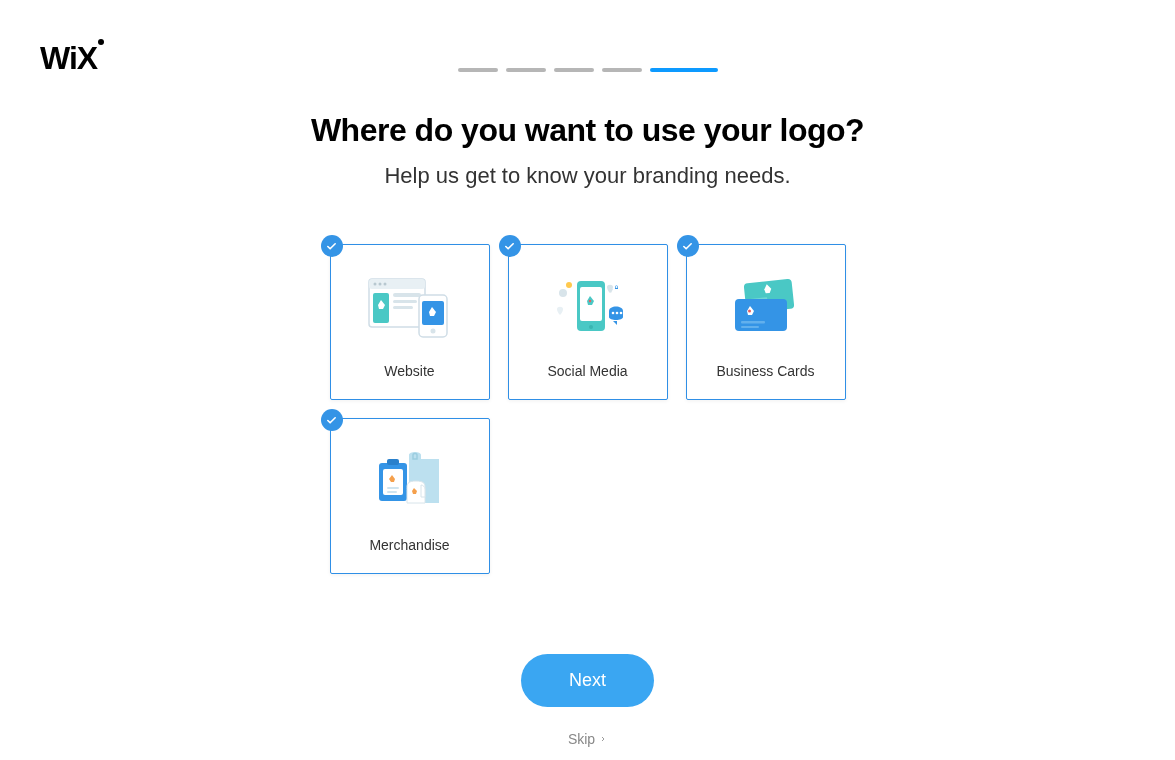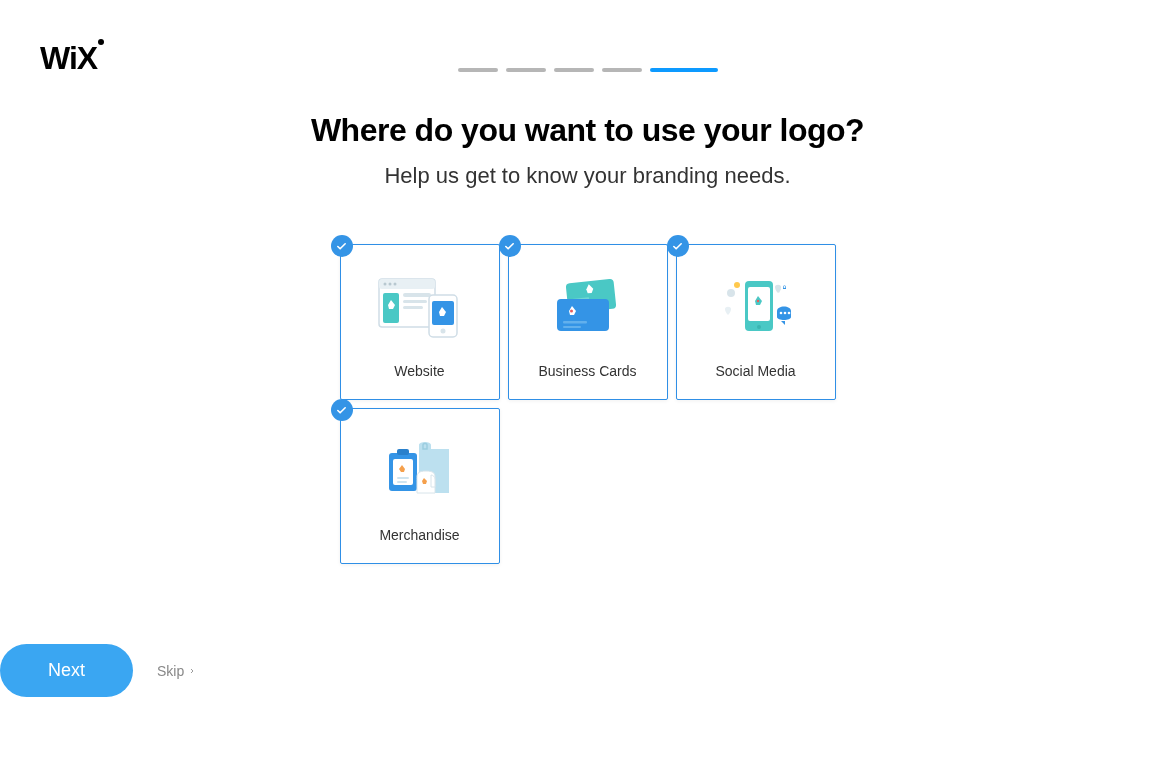--- a/index.html
+++ b/index.html
@@ -62,21 +62,21 @@
     }
     .subtitle {
       font-size: 22px;
       color: #333;
       font-weight: 400;
     }
     .cards-grid {
       display: grid;
       grid-template-columns: repeat(3, 160px);
       grid-template-rows: repeat(2, 156px);
-      gap: 8px;
+      gap: 18px;
       justify-content: center;
       margin-bottom: 80px;
     }
     .card {
       position: relative;
       background: #fff;
       border-radius: 2px;
       display: flex;
       flex-direction: column;
       align-items: center;
@@ -115,20 +115,21 @@
       justify-content: center;
       margin-bottom: 20px;
     }
     .card-label {
       font-size: 14px;
       color: #333;
       font-weight: 400;
     }
     .actions {
       display: flex;
+      flex-direction: column;
       align-items: center;
       gap: 24px;
     }
     .next-btn {
       background: #3aa6f2;
       color: #fff;
       border: none;
       padding: 16px 48px;
       font-size: 18px;
       font-weight: 500;
@@ -186,41 +187,20 @@
         <rect x="28" y="18" width="28" height="4" rx="2" fill="#d8e4ea"></rect>
         <rect x="28" y="25" width="24" height="3" rx="1.5" fill="#d8e4ea"></rect>
         <rect x="28" y="31" width="20" height="3" rx="1.5" fill="#d8e4ea"></rect>
         <rect x="54" y="20" width="28" height="42" rx="4" fill="#fff" stroke="#cfdde6" stroke-width="1.5"></rect>
         <rect x="57" y="26" width="22" height="24" rx="2" fill="#3494e6"></rect>
         <path d="M 64 37 L 67 32 L 71 37 L 69 41 L 65 41 Z" fill="#fff"></path>
         <circle cx="68" cy="56" r="2.5" fill="#d8e4ea"></circle>
       </svg>
     </div>
     <span class="card-label">Website</span>
-  </div>
-
-  <div class="card selected">
-    <div class="checkmark">
-      <svg viewBox="0 0 24 24" fill="none" stroke="#fff" stroke-width="3.5" stroke-linecap="round" stroke-linejoin="round">
-          <polyline points="20 6 9 17 4 12"></polyline>
-        </svg>
-    </div>
-    <div class="card-icon">
-      <svg width="90" height="64" viewBox="0 0 90 64">
-        <rect x="24" y="6" width="48" height="30" rx="4" fill="#4ac8c5" transform="rotate(-6 48 21)"></rect>
-        <path d="M 44 14 L 47 9 L 51 14 L 49 18 L 45 18 Z" fill="#fff" transform="rotate(-6 48 21)"></path>
-        <rect x="28" y="22" width="18" height="2" rx="1" fill="#6fd6d3" transform="rotate(-6 48 21)"></rect>
-        <rect x="14" y="24" width="52" height="32" rx="4" fill="#3494e6"></rect>
-        <path d="M 26 36 L 29 31 L 33 36 L 31 40 L 27 40 Z" fill="#fff"></path>
-        <circle cx="28.5" cy="36" r="1.5" fill="#e85c5c"></circle>
-        <rect x="20" y="46" width="24" height="2.5" rx="1" fill="#62b0ed"></rect>
-        <rect x="20" y="51" width="18" height="2" rx="1" fill="#62b0ed"></rect>
-      </svg>
-    </div>
-    <span class="card-label">Business Cards</span>
   </div>
 
   <div class="card selected">
     <div class="checkmark">
       <svg viewBox="0 0 24 24" fill="none" stroke="#fff" stroke-width="3.5" stroke-linecap="round" stroke-linejoin="round">
           <polyline points="20 6 9 17 4 12"></polyline>
         </svg>
     </div>
     <div class="card-icon">
       <svg width="90" height="64" viewBox="0 0 90 64">
@@ -238,20 +218,41 @@
         <circle cx="74" cy="38" r="1.3" fill="#fff"></circle>
         <circle cx="78" cy="38" r="1.3" fill="#fff"></circle>
         <path d="M 70 46 L 74 50 L 74 46 Z" fill="#3494e6"></path>
         <path d="M 72 12 C 72 10 75 10 75 12 L 75 14 L 72 14 Z" fill="#3494e6"></path>
         <circle cx="73.5" cy="12" r="1" fill="#fff"></circle>
       </svg>
     </div>
     <span class="card-label">Social Media</span>
   </div>
 
+  <div class="card selected">
+    <div class="checkmark">
+      <svg viewBox="0 0 24 24" fill="none" stroke="#fff" stroke-width="3.5" stroke-linecap="round" stroke-linejoin="round">
+          <polyline points="20 6 9 17 4 12"></polyline>
+        </svg>
+    </div>
+    <div class="card-icon">
+      <svg width="90" height="64" viewBox="0 0 90 64">
+        <rect x="24" y="6" width="48" height="30" rx="4" fill="#4ac8c5" transform="rotate(-6 48 21)"></rect>
+        <path d="M 44 14 L 47 9 L 51 14 L 49 18 L 45 18 Z" fill="#fff" transform="rotate(-6 48 21)"></path>
+        <rect x="28" y="22" width="18" height="2" rx="1" fill="#6fd6d3" transform="rotate(-6 48 21)"></rect>
+        <rect x="14" y="24" width="52" height="32" rx="4" fill="#3494e6"></rect>
+        <path d="M 26 36 L 29 31 L 33 36 L 31 40 L 27 40 Z" fill="#fff"></path>
+        <circle cx="28.5" cy="36" r="1.5" fill="#e85c5c"></circle>
+        <rect x="20" y="46" width="24" height="2.5" rx="1" fill="#62b0ed"></rect>
+        <rect x="20" y="51" width="18" height="2" rx="1" fill="#62b0ed"></rect>
+      </svg>
+    </div>
+    <span class="card-label">Business Cards</span>
+  </div>
+
 
   <div class="card selected">
     <div class="checkmark">
       <svg viewBox="0 0 24 24" fill="none" stroke="#fff" stroke-width="3.5" stroke-linecap="round" stroke-linejoin="round">
           <polyline points="20 6 9 17 4 12"></polyline>
         </svg>
     </div>
     <div class="card-icon">
       <svg width="90" height="64" viewBox="0 0 90 64">
         <path d="M 44 10 L 44 6 C 44 2 56 2 56 6 L 56 10 L 74 10 L 74 54 L 44 54 Z" fill="#bce0ef"></path>

